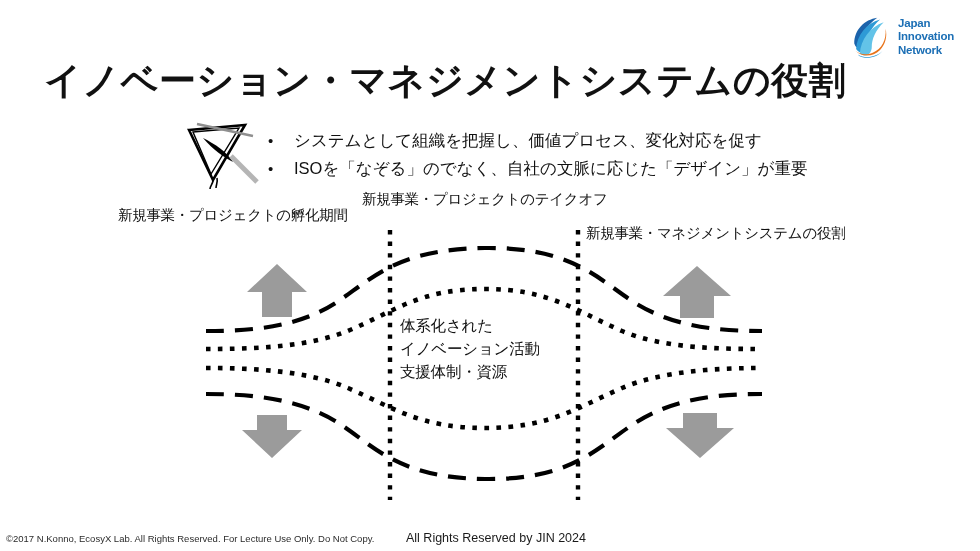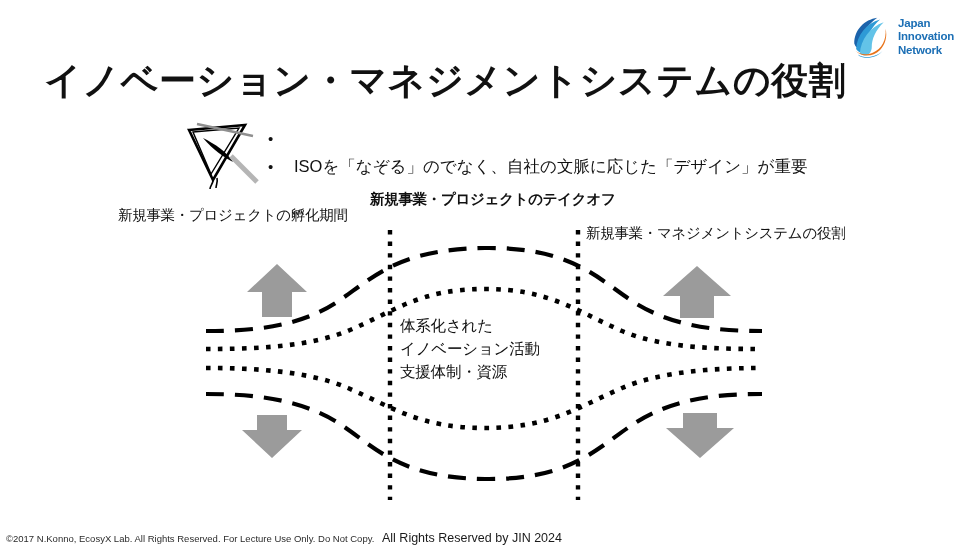--- a/index.html
+++ b/index.html
@@ -83,21 +83,21 @@
   }
 
   
   .phase-label {
     position: absolute;
     font-size: 14.5px;
     color: #111111;
     white-space: nowrap;
     letter-spacing: -0.3px;
   }
-  #label-takeoff { left: 370px; top: 190px; font-weight: bold; }
+  #label-takeoff { left: 362px; top: 190px; }
   #label-incubation { left: 118px; top: 206px; }
   #label-scale { left: 586px; top: 224px; }
 
   
   #diagram {
     position: absolute;
     left: 0;
     top: 0;
     width: 980px;
     height: 551px;
@@ -120,21 +120,21 @@
   #footer-left {
     position: absolute;
     left: 6px;
     top: 533px;
     font-size: 9.5px;
     color: #2b2b2b;
     white-space: nowrap;
   }
   #footer-center {
     position: absolute;
-    left: 382px;
+    left: 406px;
     top: 531px;
     font-size: 12.5px;
     color: #1a1a1a;
     white-space: nowrap;
   }
 </style>
 </head>
 <body>
 
 <div id="slide">
@@ -163,20 +163,21 @@
       <path d="M20 16 C32 22 44 30 50 40 C42 36 30 28 20 16 Z" fill="#000000"></path>
       <path d="M30 58 C30 62 27 64 27 67 M34 56 C35 60 33 63 33 66" stroke="#000000" stroke-width="1.6" fill="none"></path>
       <line x1="14" y1="2" x2="70" y2="14" stroke="#8f8f8f" stroke-width="2.6"></line>
       <line x1="48" y1="34" x2="74" y2="60" stroke="#b5b5b5" stroke-width="5"></line>
     </svg>
   </div>
 
   <div id="bullets">
     <div class="bullet-row">
       <span class="bullet-dot">•</span>
+      <span>システムとして組織を把握し、価値プロセス、変化対応を促す</span>
     </div>
     <div class="bullet-row">
       <span class="bullet-dot">•</span>
       <span>ISOを「なぞる」のでなく、自社の文脈に応じた「デザイン」が重要</span>
     </div>
   </div>
 
   <div class="phase-label" id="label-takeoff">新規事業・プロジェクトのテイクオフ</div>
   <div class="phase-label" id="label-incubation">新規事業・プロジェクトの孵化期間</div>
   <div class="phase-label" id="label-scale">新規事業・マネジメントシステムの役割</div>

